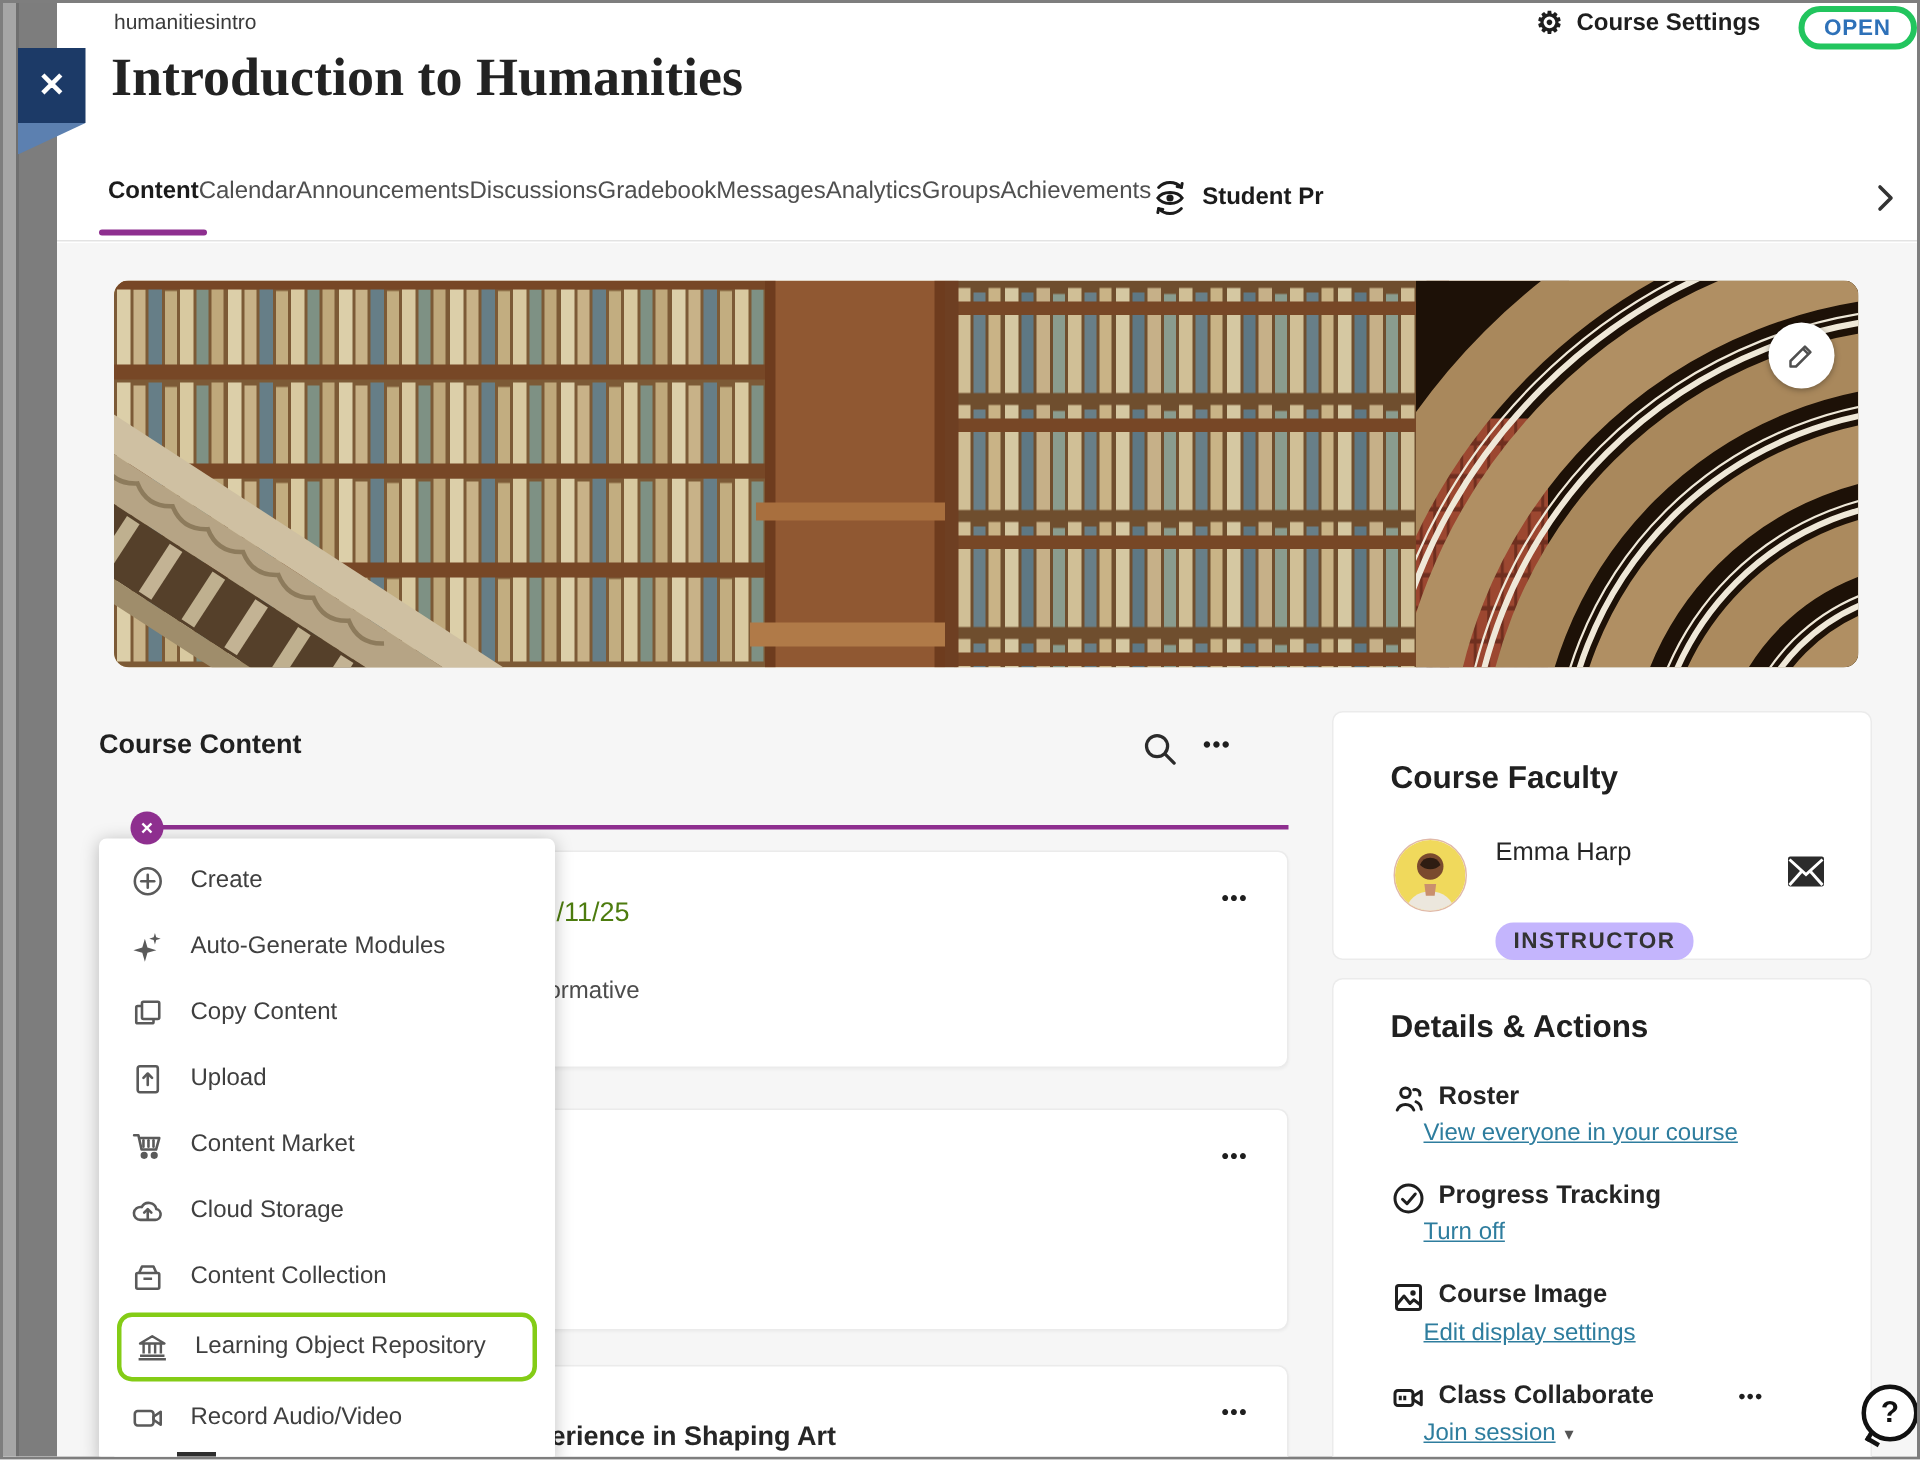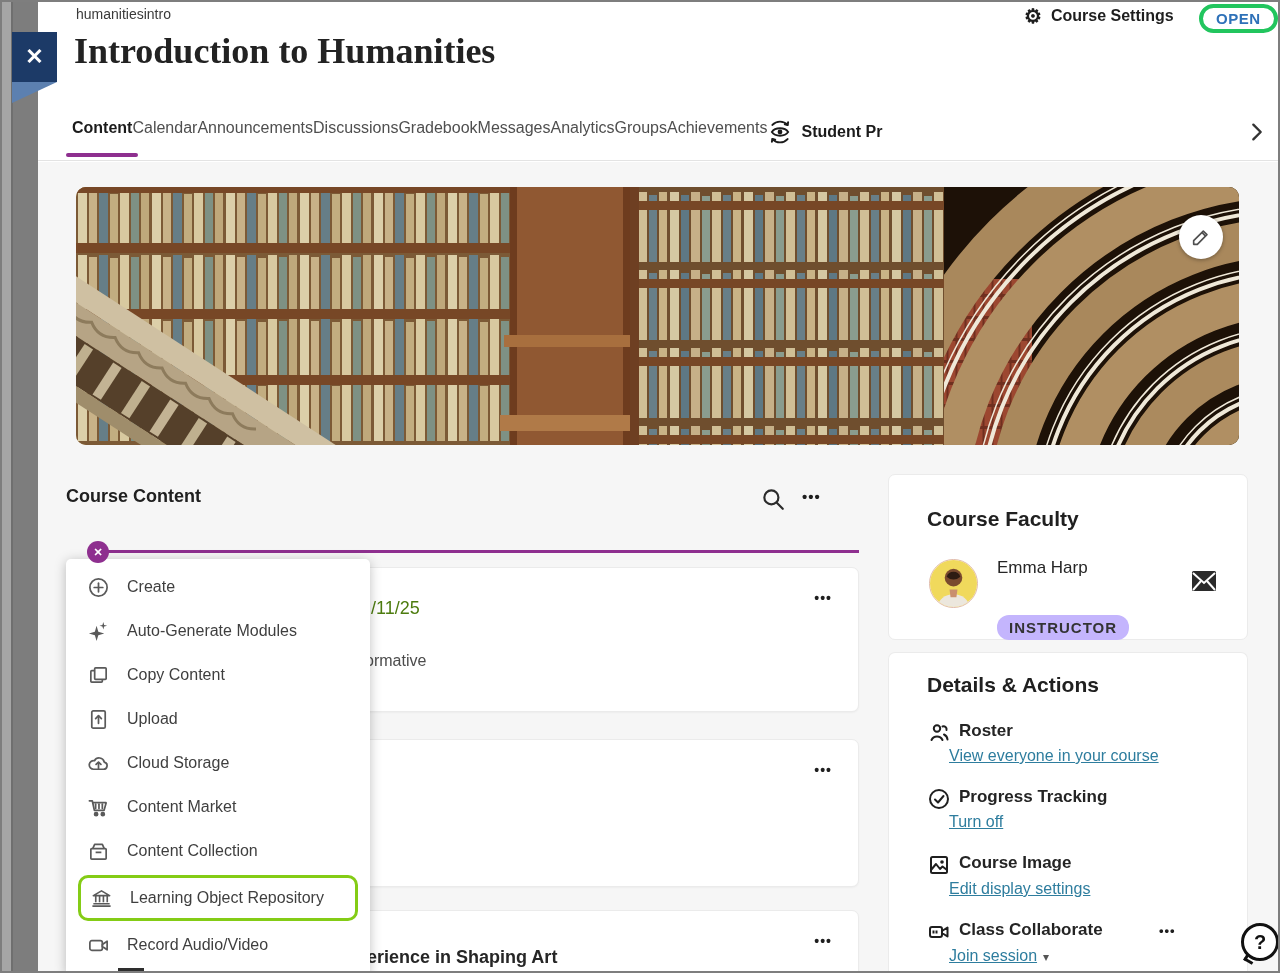--- a/index.html
+++ b/index.html
@@ -320,39 +320,39 @@
             <rect x="5" y="3" width="14" height="18" rx="1.5"></rect>
             <line x1="12" y1="16" x2="12" y2="8.5"></line>
             <polyline points="9,11 12,8 15,11"></polyline>
           </svg>
       </span>
       <span>Upload</span>
     </div>
     <div class="menu-item">
       <span class="mi-icon">
         <svg width="23" height="23" viewBox="0 0 24 24" fill="none" stroke="currentColor" stroke-width="1.8" stroke-linecap="round" stroke-linejoin="round">
-            <path d="M7 18 a4.5 4.5 0 1 1 .8 -8.9 A5.5 5.5 0 0 1 18 10.5 a3.8 3.8 0 0 1 -1 7.5 H7 Z"></path>
-            <line x1="12" y1="17" x2="12" y2="11"></line>
-            <polyline points="9.5,13 12,10.5 14.5,13"></polyline>
-          </svg>
-      </span>
-      <span>Cloud Storage</span>
-    </div>
-    <div class="menu-item">
-      <span class="mi-icon">
-        <svg width="23" height="23" viewBox="0 0 24 24" fill="none" stroke="currentColor" stroke-width="1.8" stroke-linecap="round" stroke-linejoin="round">
             <path d="M2.5 5 h3 l2.2 10 h10.1 l2.2 -8 H7"></path>
             <line x1="9" y1="8.5" x2="9" y2="13"></line>
             <line x1="12.5" y1="8.5" x2="12.5" y2="13"></line>
             <line x1="16" y1="8.5" x2="16" y2="13"></line>
             <circle cx="9.5" cy="19" r="1.6" fill="currentColor"></circle>
             <circle cx="16.5" cy="19" r="1.6" fill="currentColor"></circle>
           </svg>
       </span>
       <span>Content Market</span>
+    </div>
+    <div class="menu-item">
+      <span class="mi-icon">
+        <svg width="23" height="23" viewBox="0 0 24 24" fill="none" stroke="currentColor" stroke-width="1.8" stroke-linecap="round" stroke-linejoin="round">
+            <path d="M7 18 a4.5 4.5 0 1 1 .8 -8.9 A5.5 5.5 0 0 1 18 10.5 a3.8 3.8 0 0 1 -1 7.5 H7 Z"></path>
+            <line x1="12" y1="17" x2="12" y2="11"></line>
+            <polyline points="9.5,13 12,10.5 14.5,13"></polyline>
+          </svg>
+      </span>
+      <span>Cloud Storage</span>
     </div>
     <div class="menu-item">
       <span class="mi-icon">
         <svg width="23" height="23" viewBox="0 0 24 24" fill="none" stroke="currentColor" stroke-width="1.8" stroke-linejoin="round">
             <rect x="4" y="9" width="16" height="11" rx="1"></rect>
             <path d="M6 9 L8 4.5 h8 L18 9"></path>
             <line x1="9" y1="13" x2="15" y2="13"></line>
           </svg>
       </span>
       <span>Content Collection</span>

